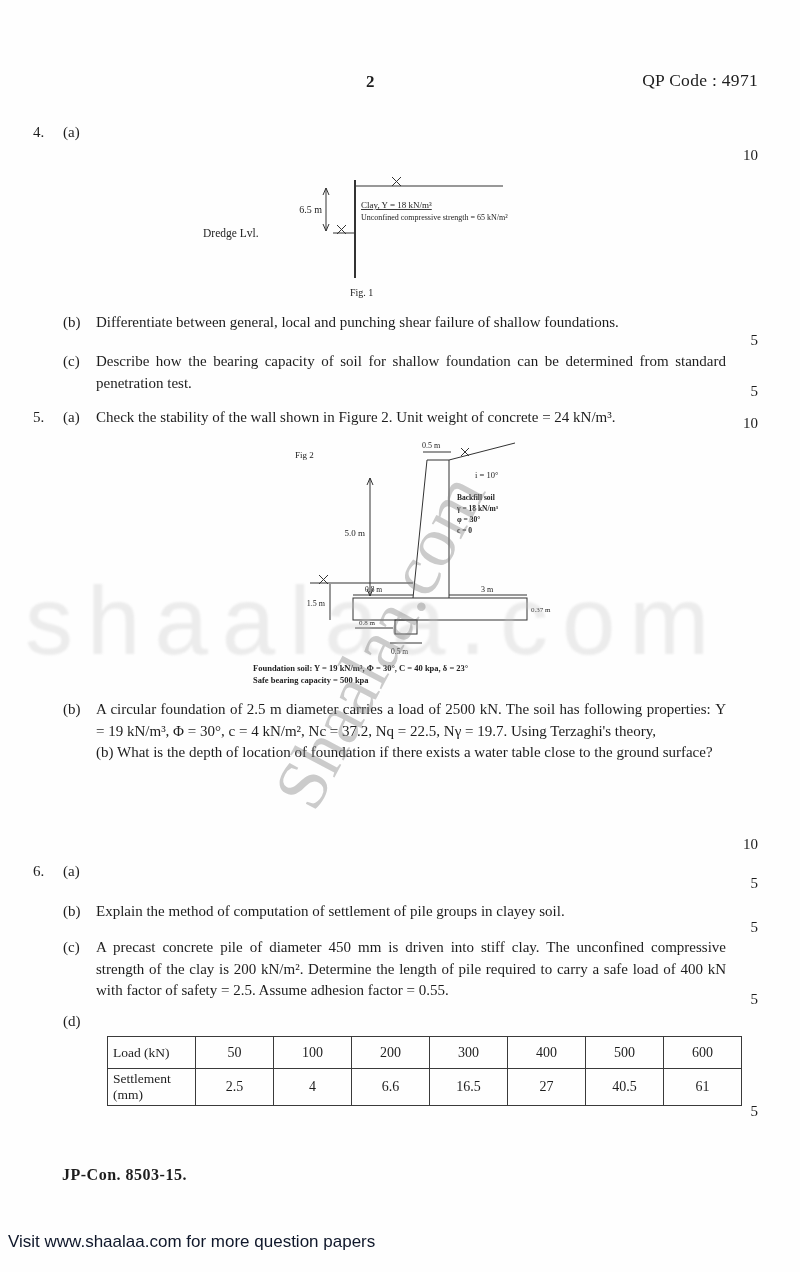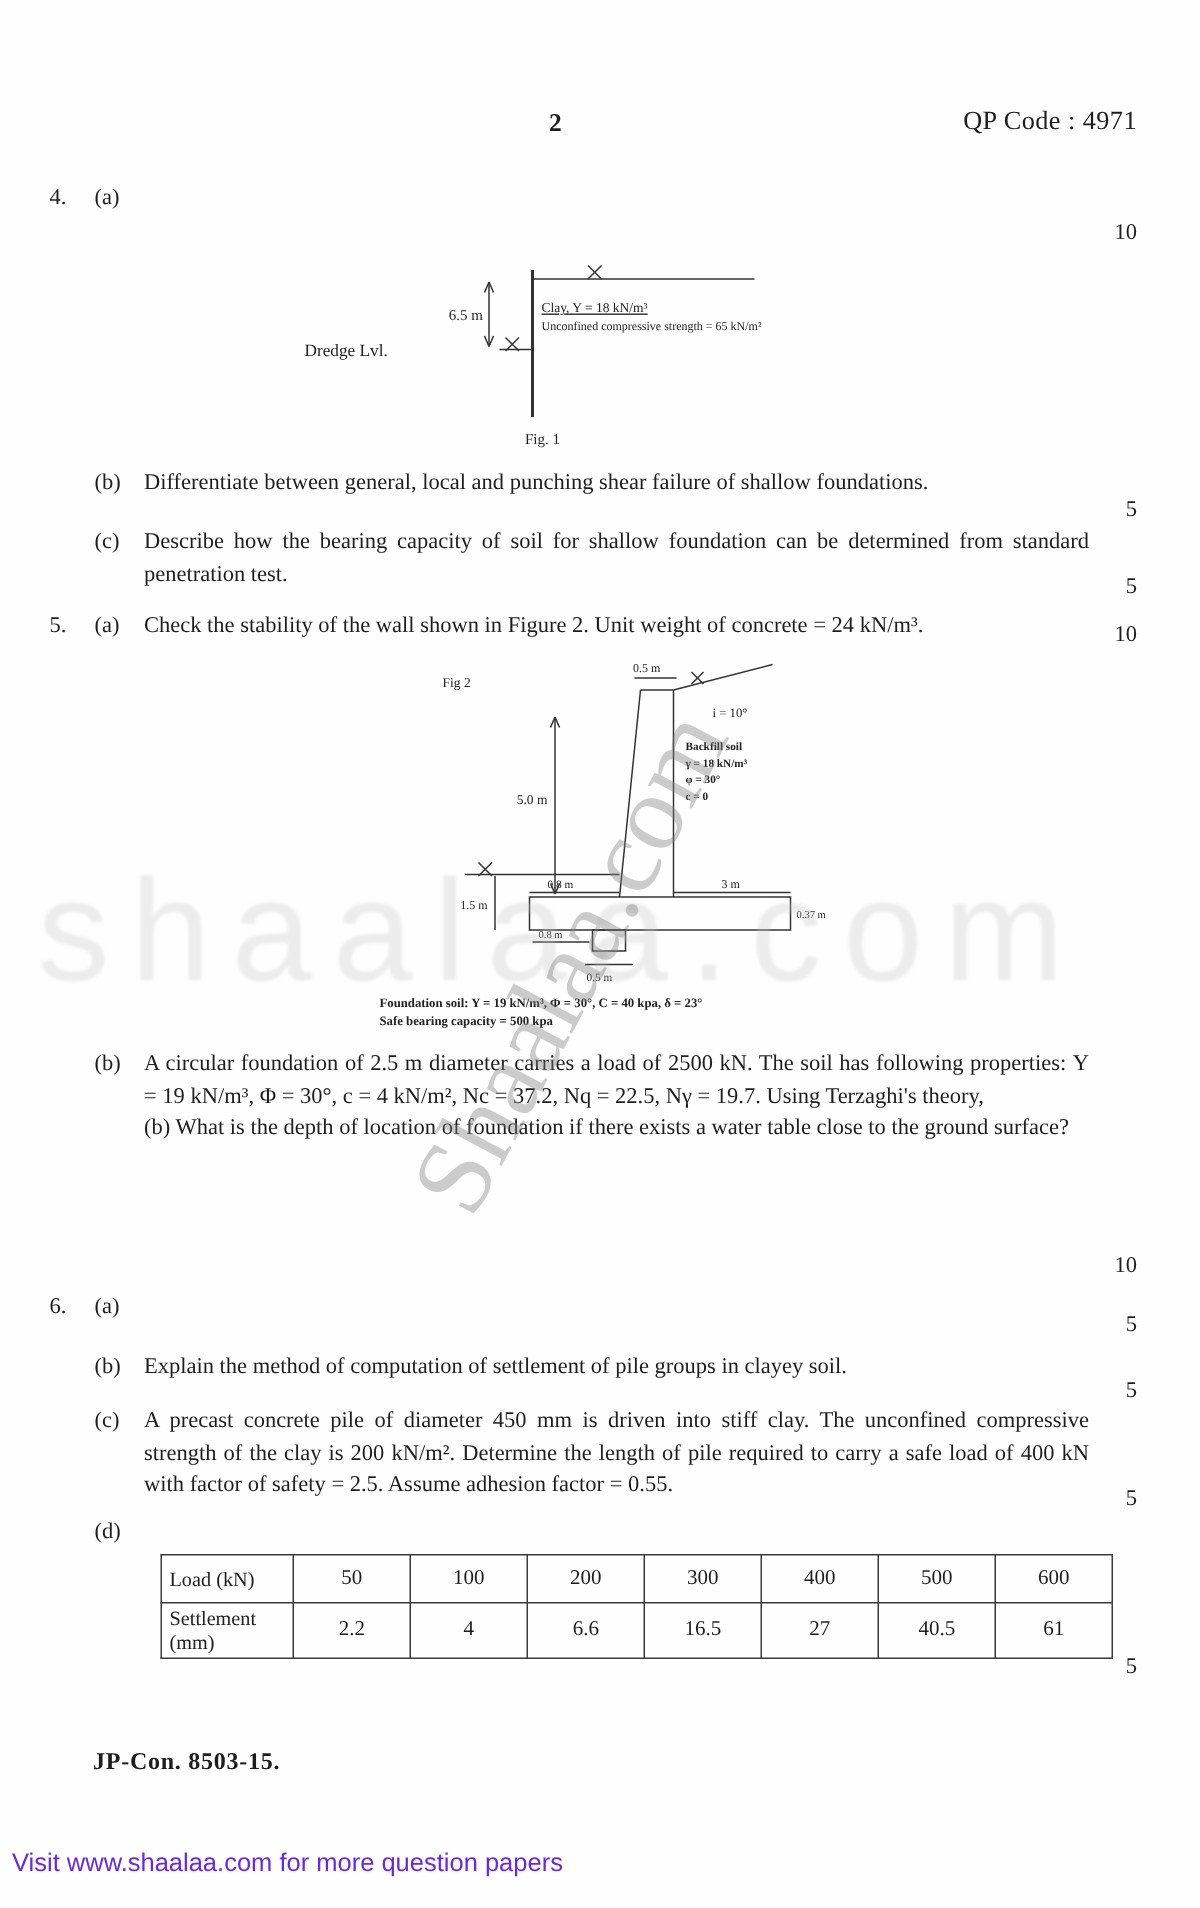--- a/index.html
+++ b/index.html
@@ -27,21 +27,21 @@
   svg text { fill:#222; font-family:"Liberation Serif", serif; }
   svg .fln { stroke:#333; stroke-width:1; fill:none; }
   svg .bold-t { font-weight:bold; }
 
   table.load-table { position:absolute; left:88px; top:1036px; border-collapse:collapse; font-size:14px;margin-left:19px; }
   .load-table td { border:1px solid #3a3a3a; text-align:center; padding:3px 6px; height:32px; }
   .load-table td.th { text-align:left; width:88px; font-size:13.5px; padding:2px 5px; }
   .load-table td.val { width:78px; }
 
   .jp-code { position:absolute; left:62px; top:1166px; font-weight:bold; font-size:16px; letter-spacing:.5px; }
-  .site-footer { position:absolute; left:8px; top:1232px; font-family:"Liberation Sans", sans-serif; font-size:17px; color:#6d28d9; }
+  .site-footer { position:absolute; left:8px; top:1232px; font-family:"Liberation Sans", sans-serif; font-size:17px; color:#0f172a; }
 
   .wm-diag {
     position:absolute; left:150px; top:600px; width:460px; text-align:center;
     transform:rotate(-62deg); font-size:72px; white-space:nowrap;
     color:rgba(128,128,128,0.40); pointer-events:none;
   }
   .wm-band {
     position:absolute; left:25px; top:566px; width:760px; white-space:nowrap;
     font-family:"Liberation Sans", sans-serif; font-size:96px; letter-spacing:14px;
     color:rgba(196,196,196,0.30); filter:blur(1px); pointer-events:none;
@@ -180,21 +180,21 @@
     <td class="val">50</td>
     <td class="val">100</td>
     <td class="val">200</td>
     <td class="val">300</td>
     <td class="val">400</td>
     <td class="val">500</td>
     <td class="val">600</td>
   </tr>
   <tr>
     <td class="th">Settlement (mm)</td>
-    <td class="val">2.2</td>
+    <td class="val">2.5</td>
     <td class="val">4</td>
     <td class="val">6.6</td>
     <td class="val">16.5</td>
     <td class="val">27</td>
     <td class="val">40.5</td>
     <td class="val">61</td>
   </tr>
 </tbody>
   </table>
 

